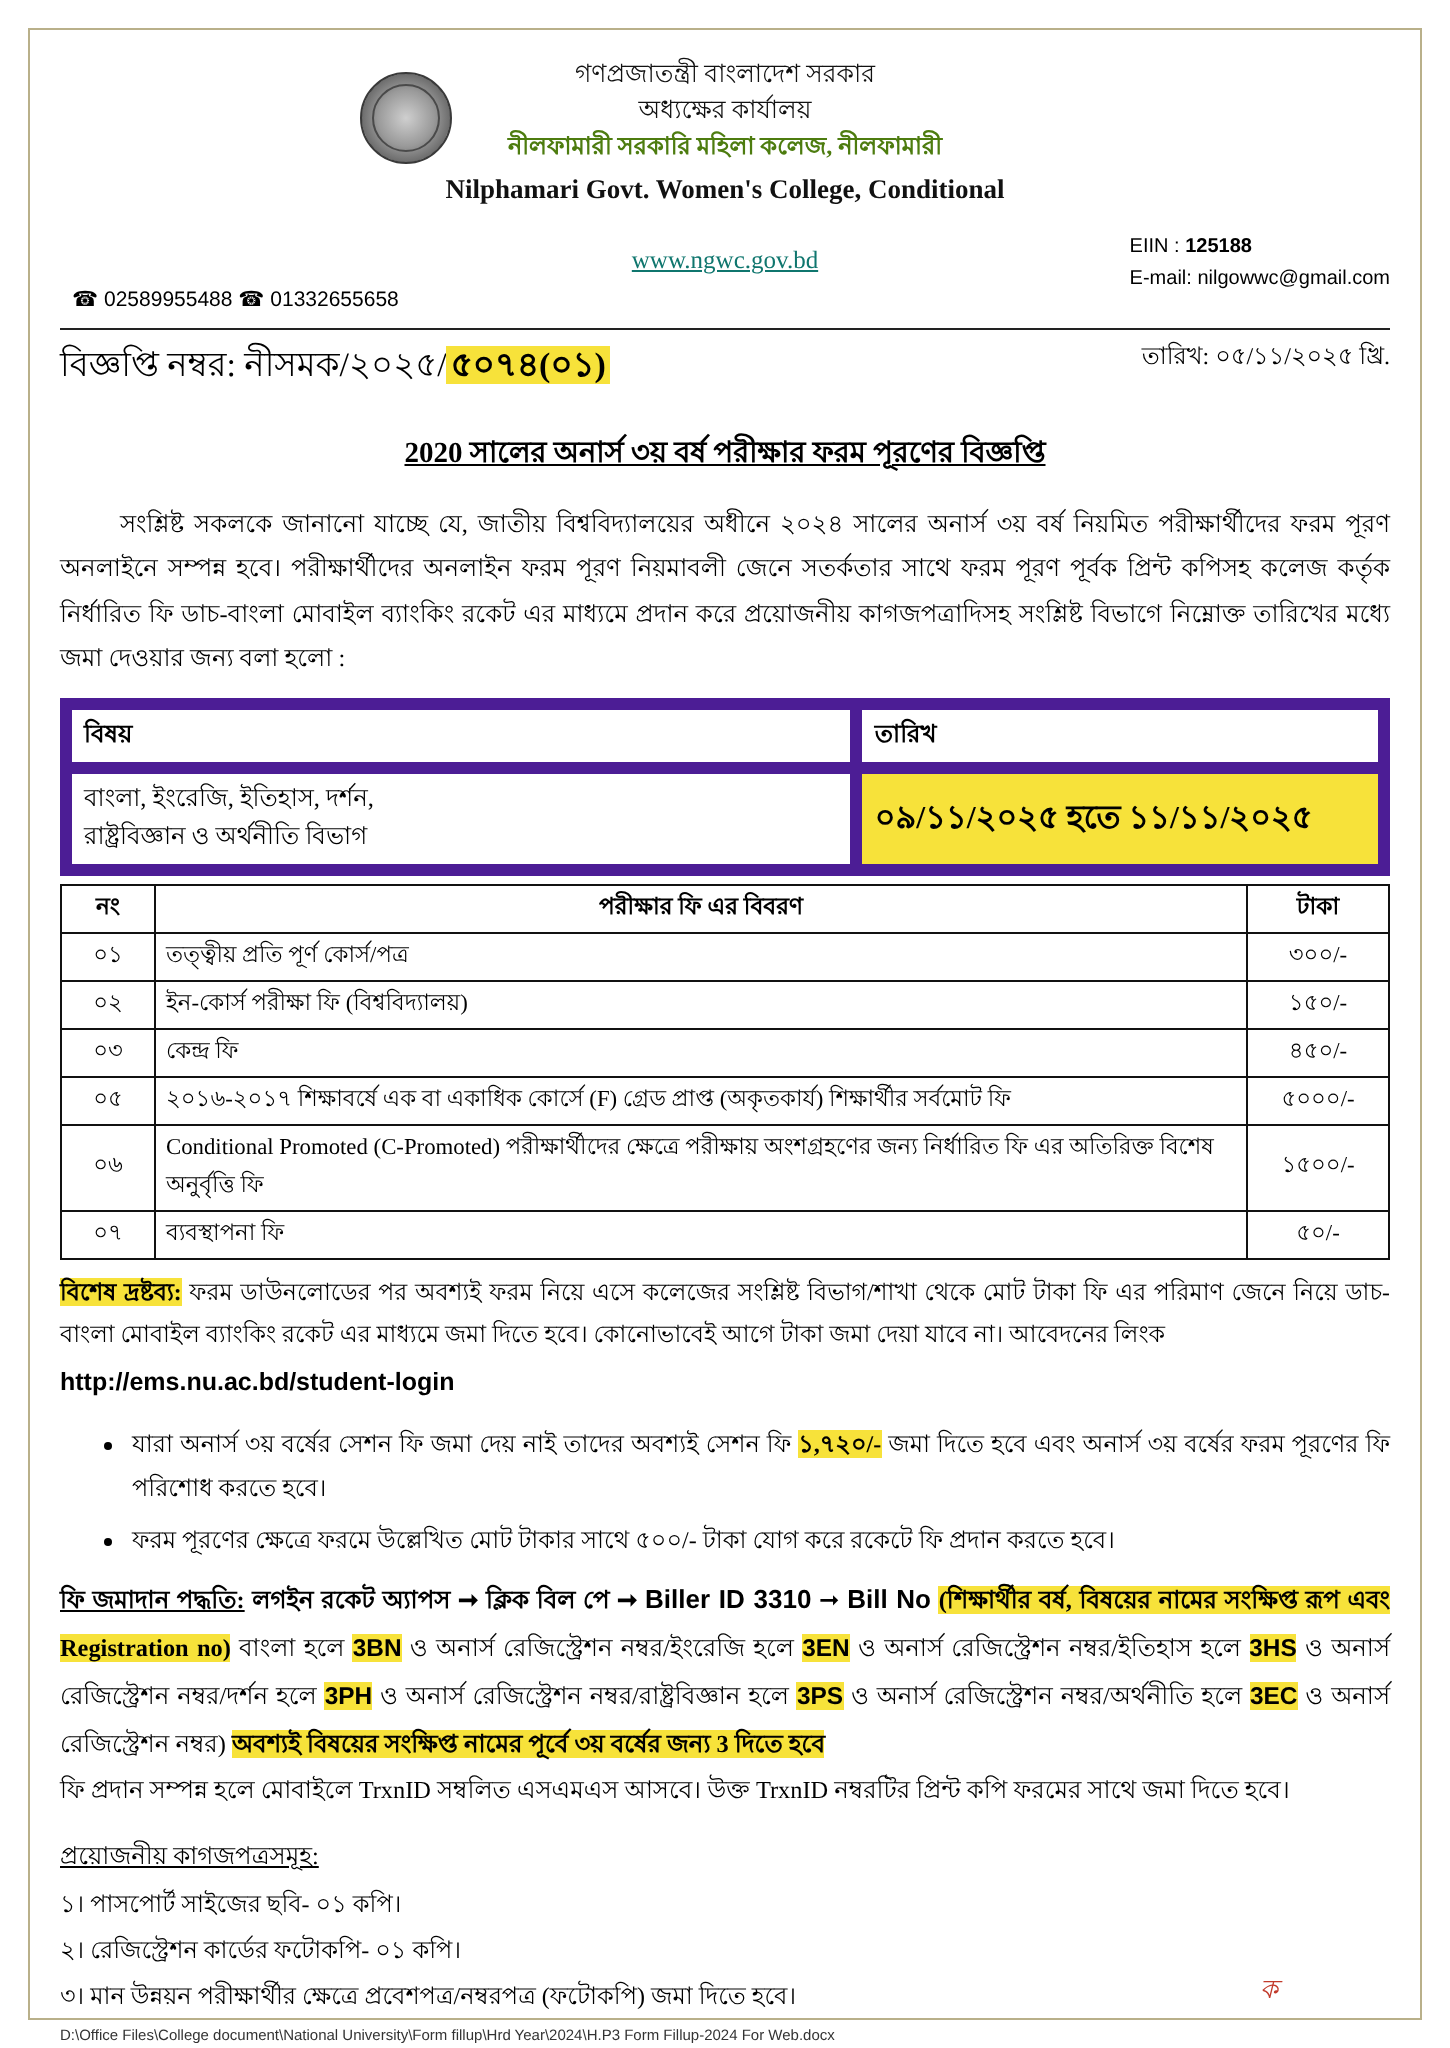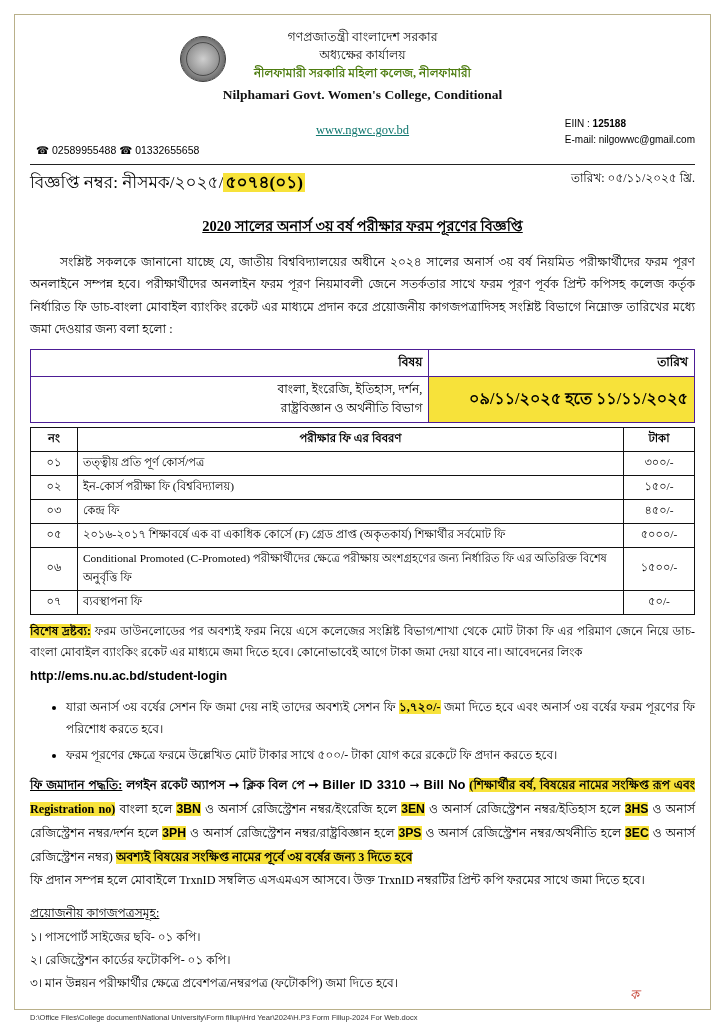--- a/index.html
+++ b/index.html
@@ -121,23 +121,23 @@
   .u { text-decoration: underline; }
 
   
   table { border-collapse: collapse; }
   .dtbl {
     width: 100%;
     margin: 6px 0 4px 0;
     font-size: 12.2px;
   }
   .dtbl th, .dtbl td {
-    border: 1px solid #4c1d95;
+    border: 6px solid #4c1d95;
     padding: 3px 6px;
-    text-align: right;
+    text-align: left;
   }
   .dtbl th { font-weight: bold; }
   .dtbl .subject { width: 60%; line-height:1.6;}
   .dtbl .dval { font-size: 16px; font-weight: bold; background: #f7e23a; }
 
   
   .ftbl {
     width: 100%;
     font-size: 11.4px;
     margin-top: 2px;

